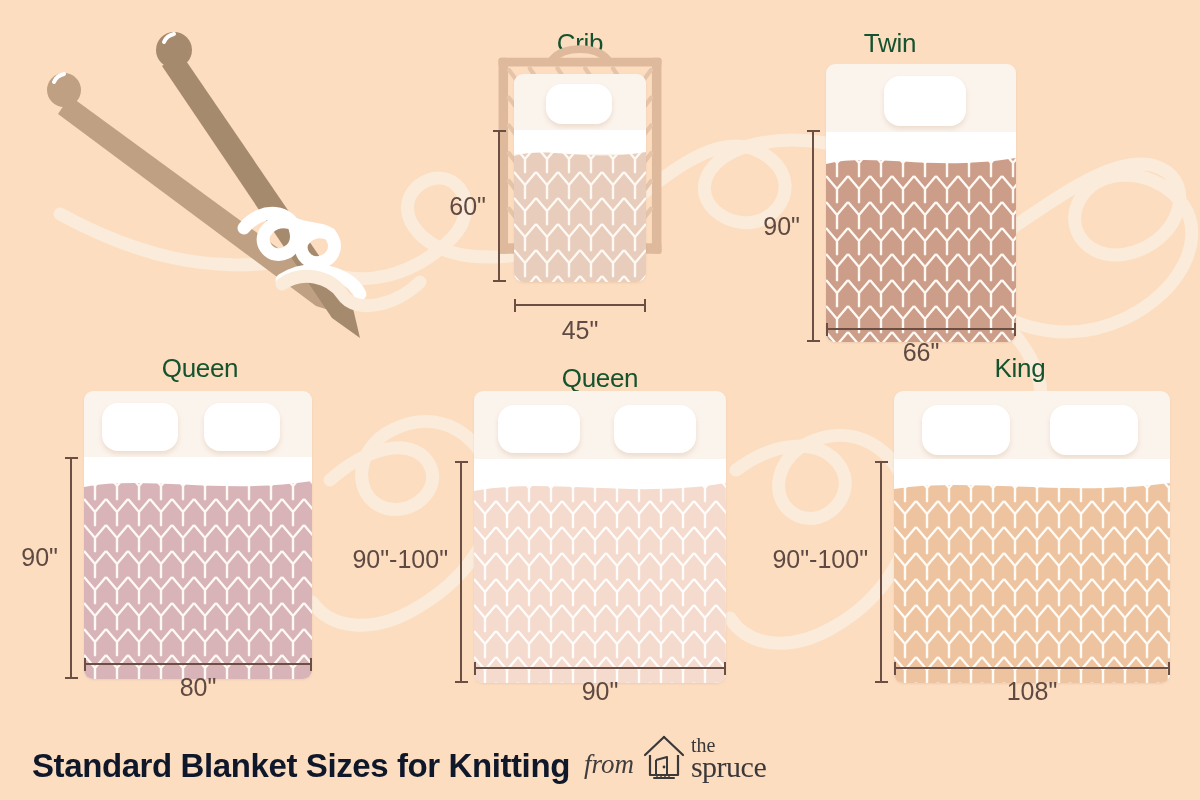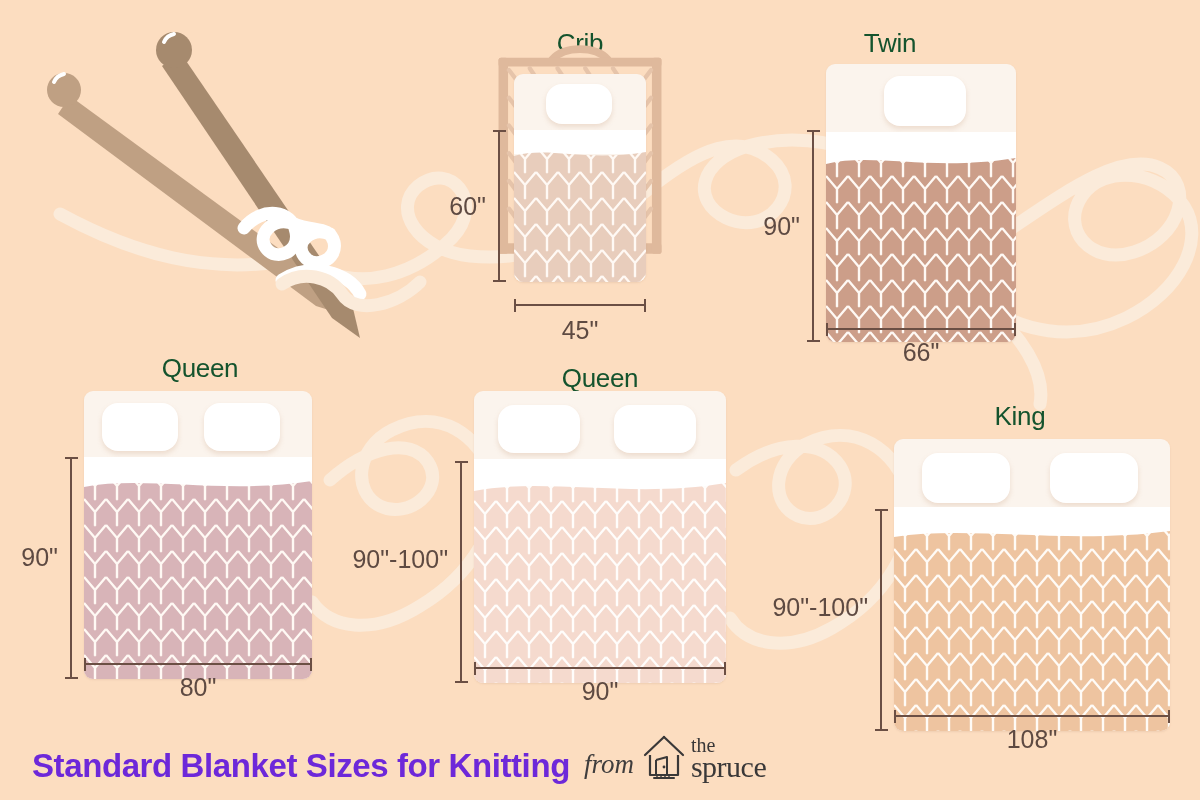--- a/index.html
+++ b/index.html
@@ -140,21 +140,21 @@
   
   .footer {
     position: absolute;
     left: 32px;
     bottom: 18px;
     display: flex;
     align-items: flex-end;
     gap: 14px;
   }
   .footer-title {
-    color: #6d28d9;
+    color: #0f172a;
     font-size: 33px;
     font-weight: 700;
     letter-spacing: -0.4px;
     line-height: 1;
     white-space: nowrap;
   }
   .brand {
     display: flex;
     align-items: flex-end;
     gap: 8px;
@@ -382,21 +382,21 @@
     <div class="dim-label v" style="left:-126px; top:192px; width:124px;">90"-100"</div>
 
     <div class="dim-h" style="left:24px; top:306px; width:252px; height:14px;">
       <div class="bar"></div>
         <div class="cap l"></div>
         <div class="cap r"></div>
     </div>
     <div class="dim-label h" style="left:24px; top:324px; width:252px;">90"</div>
   </div>
 
-  <div class="bed" style="left:870px; top:355px; width:310px; height:360px;margin-top:48px;">
+  <div class="bed" style="left:870px; top:355px; width:310px; height:360px;">
     <div class="bed-title" style="top:0; left:60px; width:180px;">King</div>
 
     <div class="mattress" style="left:24px; top:36px; width:276px; height:292px;">
       <div class="pillow" style="left:28px; top:14px; width:88px; height:50px;"></div>
       <div class="pillow" style="left:156px; top:14px; width:88px; height:50px;"></div>
       <div class="sheet" style="top:68px; height:32px;"></div>
       <div class="blanket" style="top:84px; height:208px;">
         <svg viewBox="0 0 276 208" preserveAspectRatio="none">
           <defs>
             <pattern id="knit-king" width="22" height="26" patternUnits="userSpaceOnUse">

